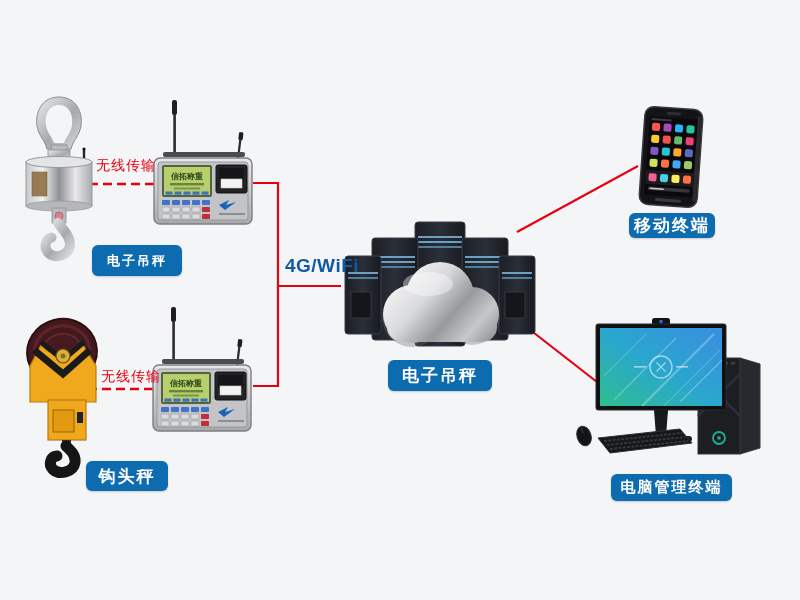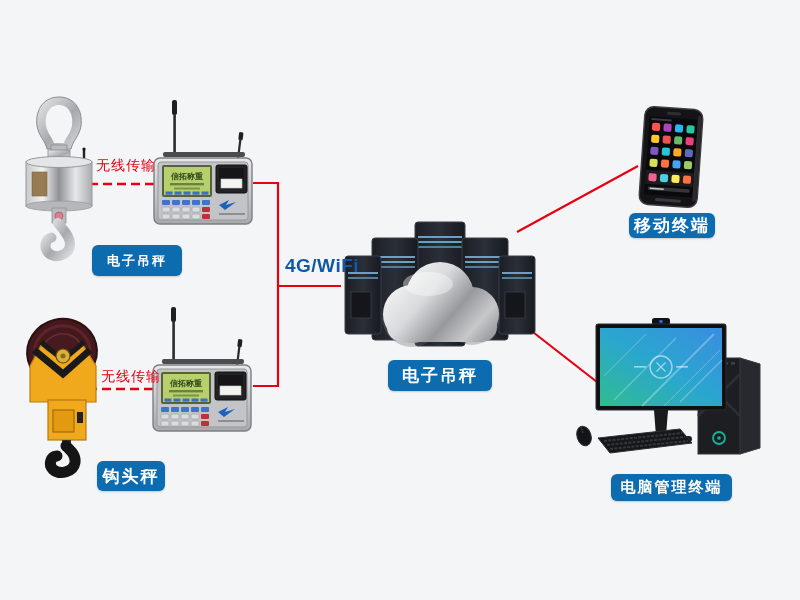--- a/index.html
+++ b/index.html
@@ -352,18 +352,18 @@
       <ellipse cx="16" cy="120" rx="7" ry="10" fill="#131416" stroke="#2c2e32" stroke-width="1"></ellipse>
       <line x1="16" y1="111" x2="16" y2="117" stroke="#34373c" stroke-width="1.2"></line>
     </g>
   </svg>
 
   <div class="wireless" style="left:96px;top:157px">无线传输</div>
   <div class="wireless" style="left:101px;top:368px">无线传输</div>
   <div class="uplink-label" style="left:285px;top:255px">4G/WiFi</div>
 
   <div class="badge" style="left:92px;top:245px;width:90px;height:31px;font-size:13px">电子吊秤</div>
-  <div class="badge" style="left:97px;top:461px;width:68px;height:30px;font-size:17px">钩头秤</div>
+  <div class="badge" style="left:86px;top:461px;width:82px;height:30px;font-size:17px">钩头秤</div>
   <div class="badge" style="left:388px;top:360px;width:104px;height:31px;font-size:17px">电子吊秤</div>
   <div class="badge" style="left:629px;top:213px;width:86px;height:25px;font-size:17px">移动终端</div>
   <div class="badge" style="left:611px;top:474px;width:121px;height:27px;font-size:15px">电脑管理终端</div>
 
 </div>
 
 </body></html>

